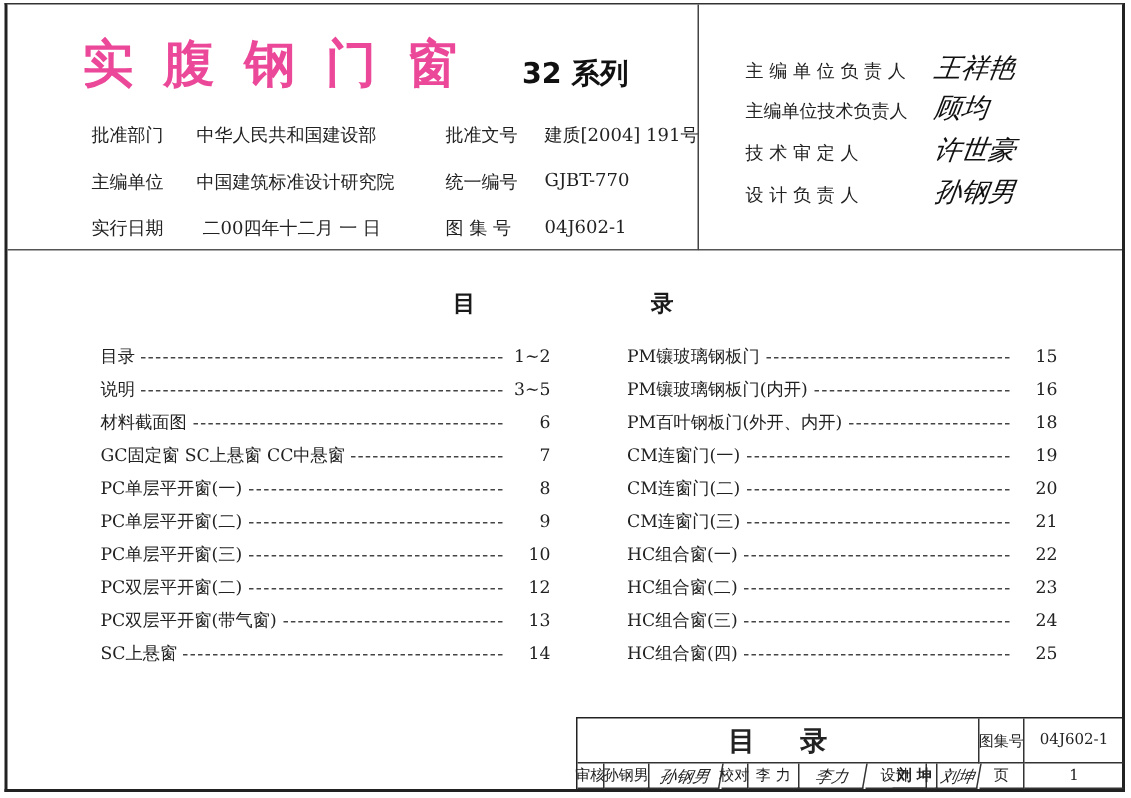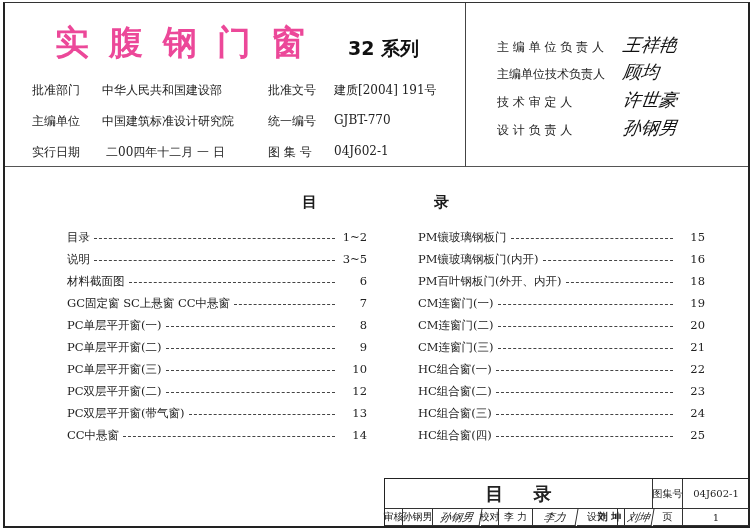--- a/index.html
+++ b/index.html
@@ -5,21 +5,21 @@
   html, body { margin:0; padding:0; background:#ffffff; }
   body { width:754px; height:532px; position:relative; overflow:hidden;
          font-family:"DejaVu Serif","Liberation Serif",serif; color:#1a1a1a; }
   .frame { position:absolute; left:3px; top:2px; width:747px; height:526px;
            border-left:2px solid #222; border-top:1px solid #333; border-right:2px solid #222; border-bottom:2px solid #222; box-sizing:border-box; }
   .header-left { position:absolute; left:5px; top:3px; width:460px; height:163px; border-right:1px solid #444; border-bottom:1px solid #555; }
   .header-right { position:absolute; left:466px; top:3px; width:282px; height:163px; border-bottom:1px solid #555; }
   .title { position:absolute; left:55px; top:20px; font-family:"DejaVu Sans","Liberation Sans",sans-serif; font-size:34px; font-weight:bold; letter-spacing:20px; color:#ec4899; }
   .series { position:absolute; left:348px; top:36px; font-family:"DejaVu Sans","Liberation Sans",sans-serif; font-size:19px; font-weight:bold; color:#111; }
   .meta-row { position:absolute; left:32px; font-size:12px; white-space:nowrap; color:#222; }
-  .meta-row span { position:absolute; white-space:nowrap; }
+  .meta-row span { position:absolute; white-space:nowrap;margin-left:29px; }
   .sig-row { position:absolute; left:497px; font-size:12px; white-space:nowrap; color:#222; }
   .sig-label { display:inline-block; width:122px; }
   .sig { display:inline-block; font-family:"DejaVu Serif",serif; font-style:italic; font-size:18px; color:#111; transform:skewX(-8deg); }
   .toc-heading { position:absolute; top:193px; font-family:"DejaVu Sans","Liberation Sans",sans-serif; font-size:15px; font-weight:bold; }
   .toc-col { position:absolute; top:226px; width:300px; }
   .toc-item { position:relative; height:22px; font-size:11.5px; display:flex; align-items:center; color:#222; }
   .toc-item .lbl { white-space:nowrap; }
   .toc-item .dots { flex:1; border-bottom:1px dashed #444; margin:0 4px; height:0; position:relative; top:1px; }
   .toc-item .pg { width:28px; text-align:right; white-space:nowrap; }
   .titleblock { position:absolute; left:384px; top:478px; width:364px; height:48px; border-top:1.5px solid #222; border-left:1.5px solid #222; }
@@ -116,21 +116,21 @@
       <span class="lbl">PC双层平开窗(二)</span>
       <span class="dots"></span>
       <span class="pg">12</span>
     </div>
   <div class="toc-item">
       <span class="lbl">PC双层平开窗(带气窗)</span>
       <span class="dots"></span>
       <span class="pg">13</span>
     </div>
   <div class="toc-item">
-      <span class="lbl">CC中悬窗</span>
+      <span class="lbl">SC上悬窗</span>
       <span class="dots"></span>
       <span class="pg">14</span>
     </div>
 </div>
 
 <div class="toc-col" style="left:418px; width:287px;">
   <div class="toc-item">
       <span class="lbl">PM镶玻璃钢板门</span>
       <span class="dots"></span>
       <span class="pg">15</span>

